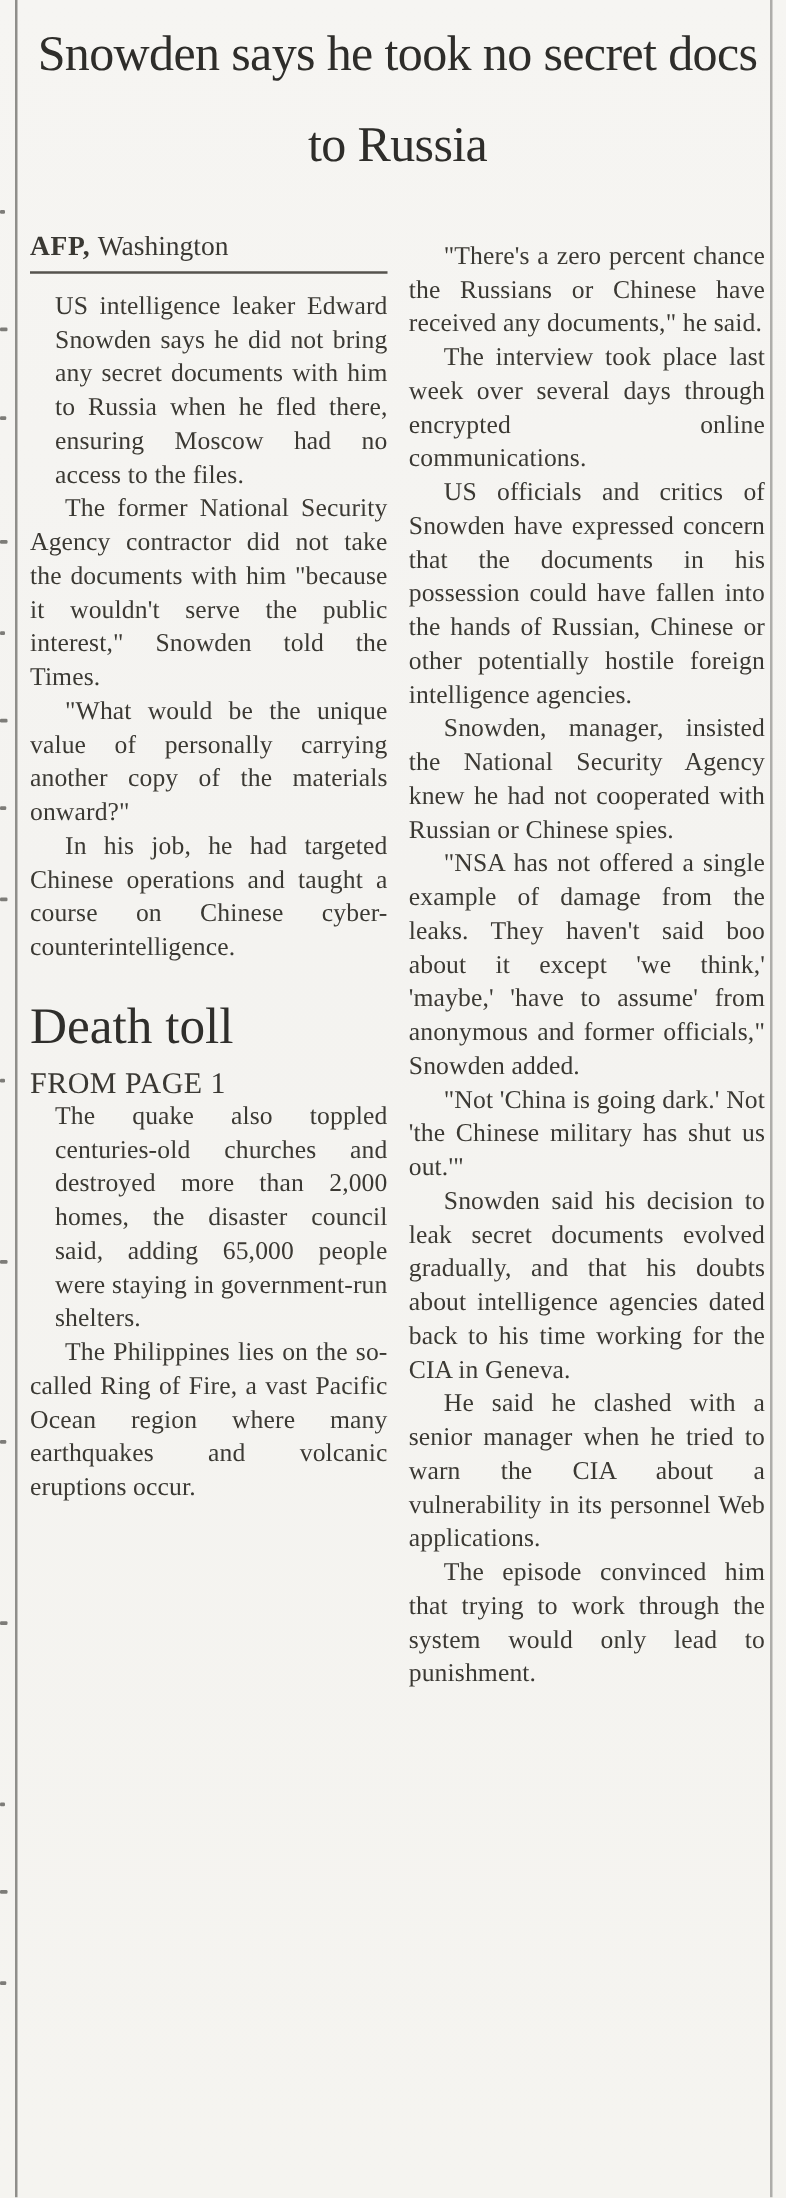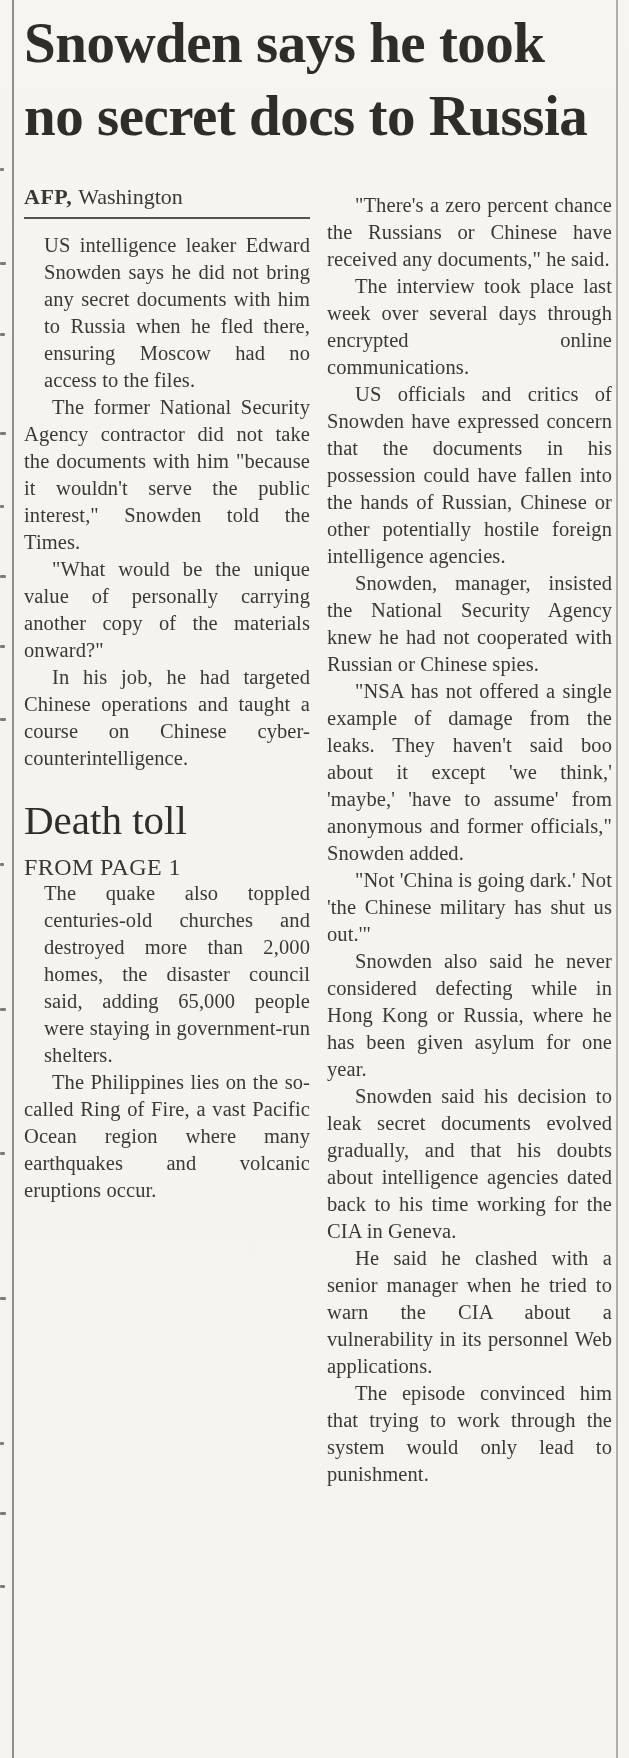--- a/index.html
+++ b/index.html
@@ -52,25 +52,26 @@
   .edge-marks span:nth-of-type(14) { top: 1512px; }
   .edge-marks span:nth-of-type(15) { top: 1585px; width: 5px; }
 
   .content {
     position: absolute;
     left: 24px; top: 0;
     width: 588px;
   }
   h1.headline {
     margin-top: 6px;
-    font-size: 57px;
+    font-size: 40px;
     line-height: 73px;
-    font-weight: 700;
+    font-weight: 400;
     letter-spacing: -0.5px;
     color: #2e2d2a;
+    text-align: center;
   }
   .columns {
     display: flex;
     margin-top: 0;
   }
   .col { width: 286px; }
   .col.left { margin-right: 17px; }
   .col.right { width: 285px; padding-top: 40px; }
 
   .byline {
@@ -170,21 +171,20 @@
       </div>
 
       <div class="col right">
         <div class="paras">
             <p>"There's a zero percent chance the Russians or Chinese have received any documents," he said.</p>
             <p>The interview took place last week over several days through encrypted online communications.</p>
             <p>US officials and critics of Snowden have expressed concern that the documents in his possession could have fallen into the hands of Russian, Chinese or other potentially hostile foreign intelligence agencies.</p>
             <p>Snowden, manager, insisted the National Security Agency knew he had not cooperated with Russian or Chinese spies.</p>
             <p>"NSA has not offered a single example of damage from the leaks. They haven't said boo about it except 'we think,' 'maybe,' 'have to assume' from anonymous and former officials," Snowden added.</p>
             <p>"Not 'China is going dark.' Not 'the Chinese military has shut us out.'"</p>
-            <p>Snowden also said he never considered defecting while in Hong Kong or Russia, where he has been given asylum for one year.</p>
             <p>Snowden said his decision to leak secret documents evolved gradually, and that his doubts about intelligence agencies dated back to his time working for the CIA in Geneva.</p>
             <p>He said he clashed with a senior manager when he tried to warn the CIA about a vulnerability in its personnel Web applications.</p>
             <p>The episode convinced him that trying to work through the system would only lead to punishment.</p>
           </div>
       </div>
     </div>
   </div>
 </div>
 
 </body></html>

